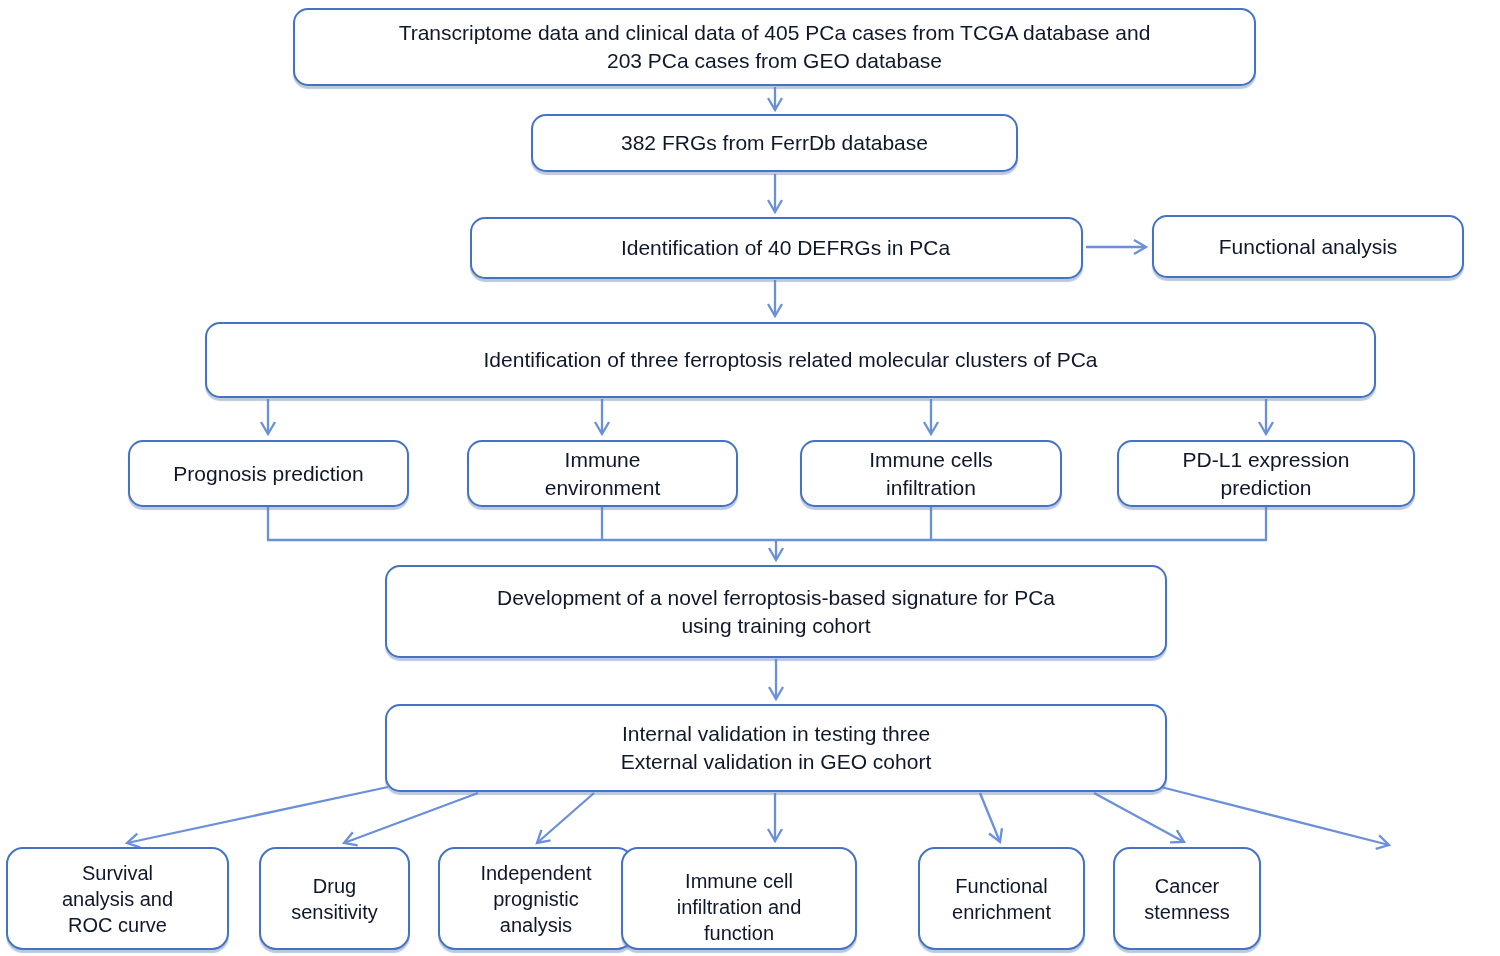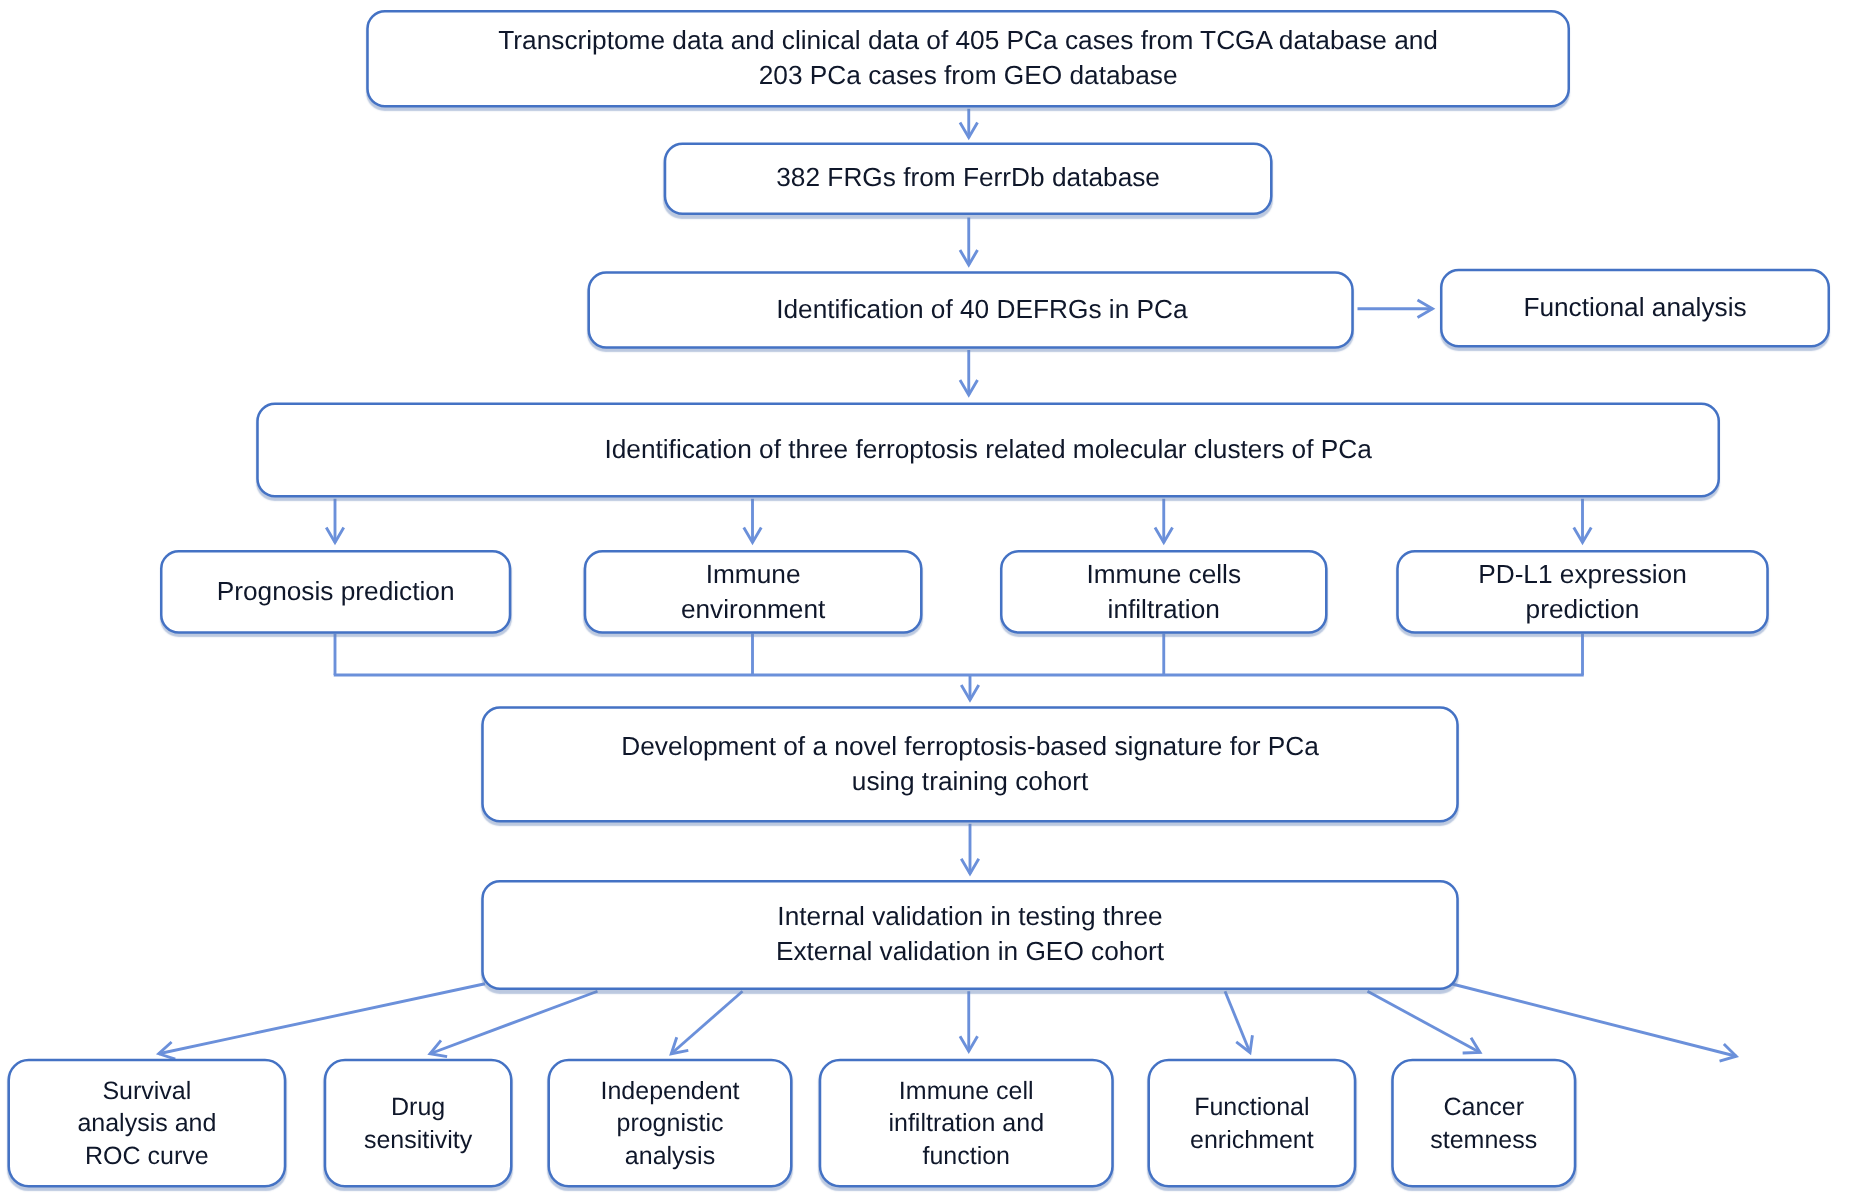--- a/index.html
+++ b/index.html
@@ -123,21 +123,21 @@
     <span class="ln">Drug</span>
     <span class="ln">sensitivity</span>
   </div>
 
   <div class="box sm" style="left:438px;top:847px;width:196px;height:103px;">
     <span class="ln">Independent</span>
     <span class="ln">prognistic</span>
     <span class="ln">analysis</span>
   </div>
 
-  <div class="box sm" style="left:655px;top:847px;width:236px;height:103px;">
+  <div class="box sm" style="left:621px;top:847px;width:236px;height:103px;justify-content:flex-end;">
     <span class="ln">Immune cell</span>
     <span class="ln">infiltration and</span>
     <span class="ln">function</span>
   </div>
 
   <div class="box sm" style="left:918px;top:847px;width:167px;height:103px;">
     <span class="ln">Functional</span>
     <span class="ln">enrichment</span>
   </div>
 

